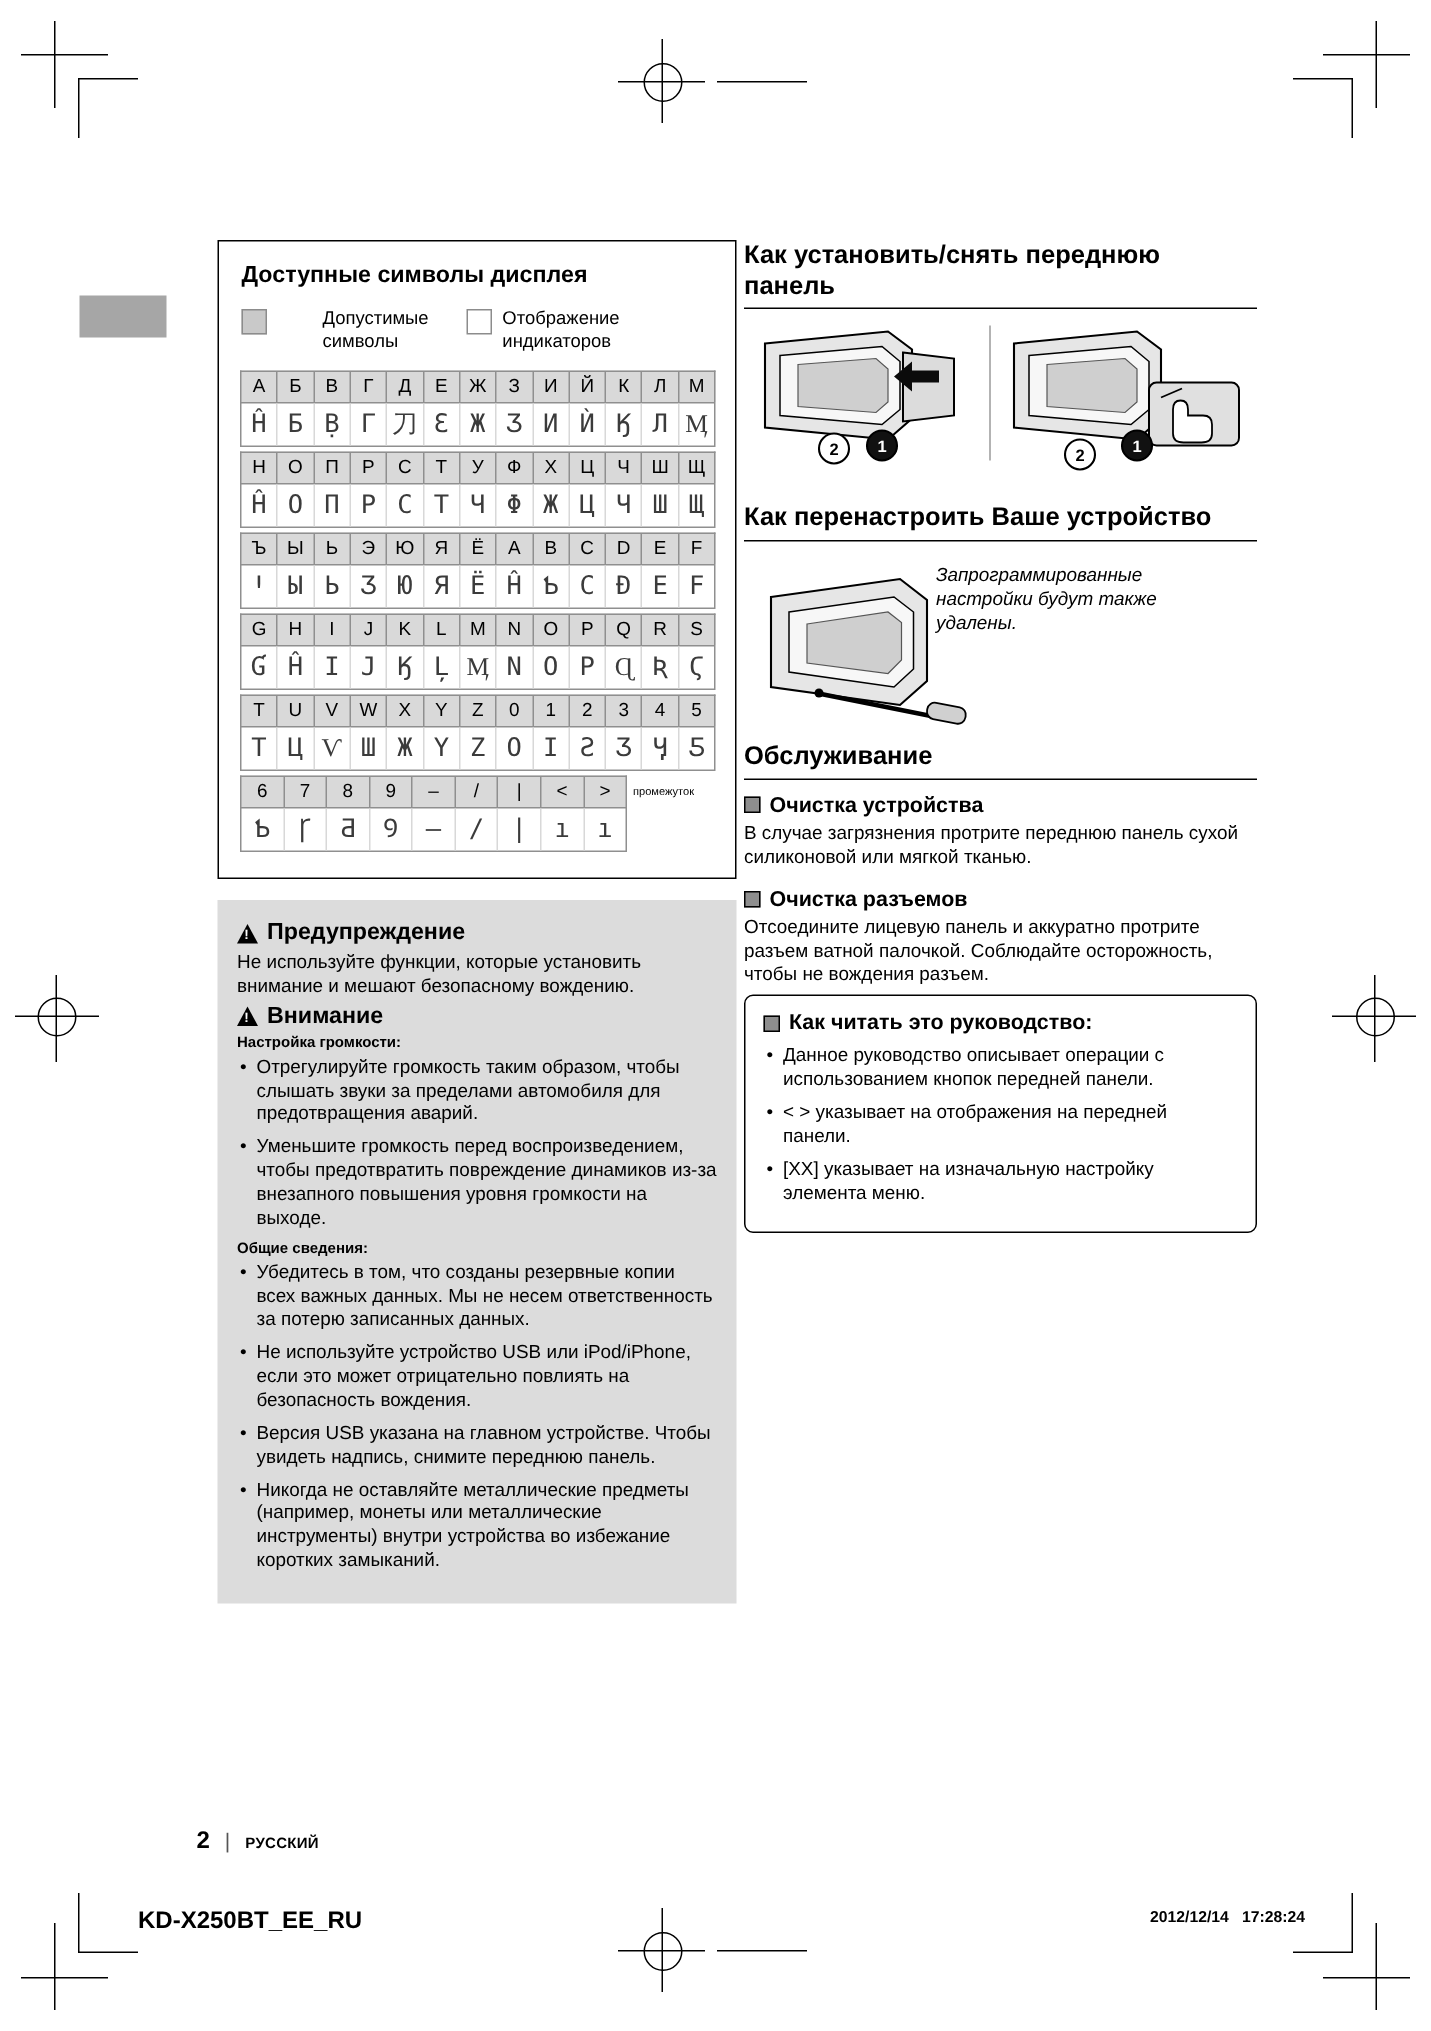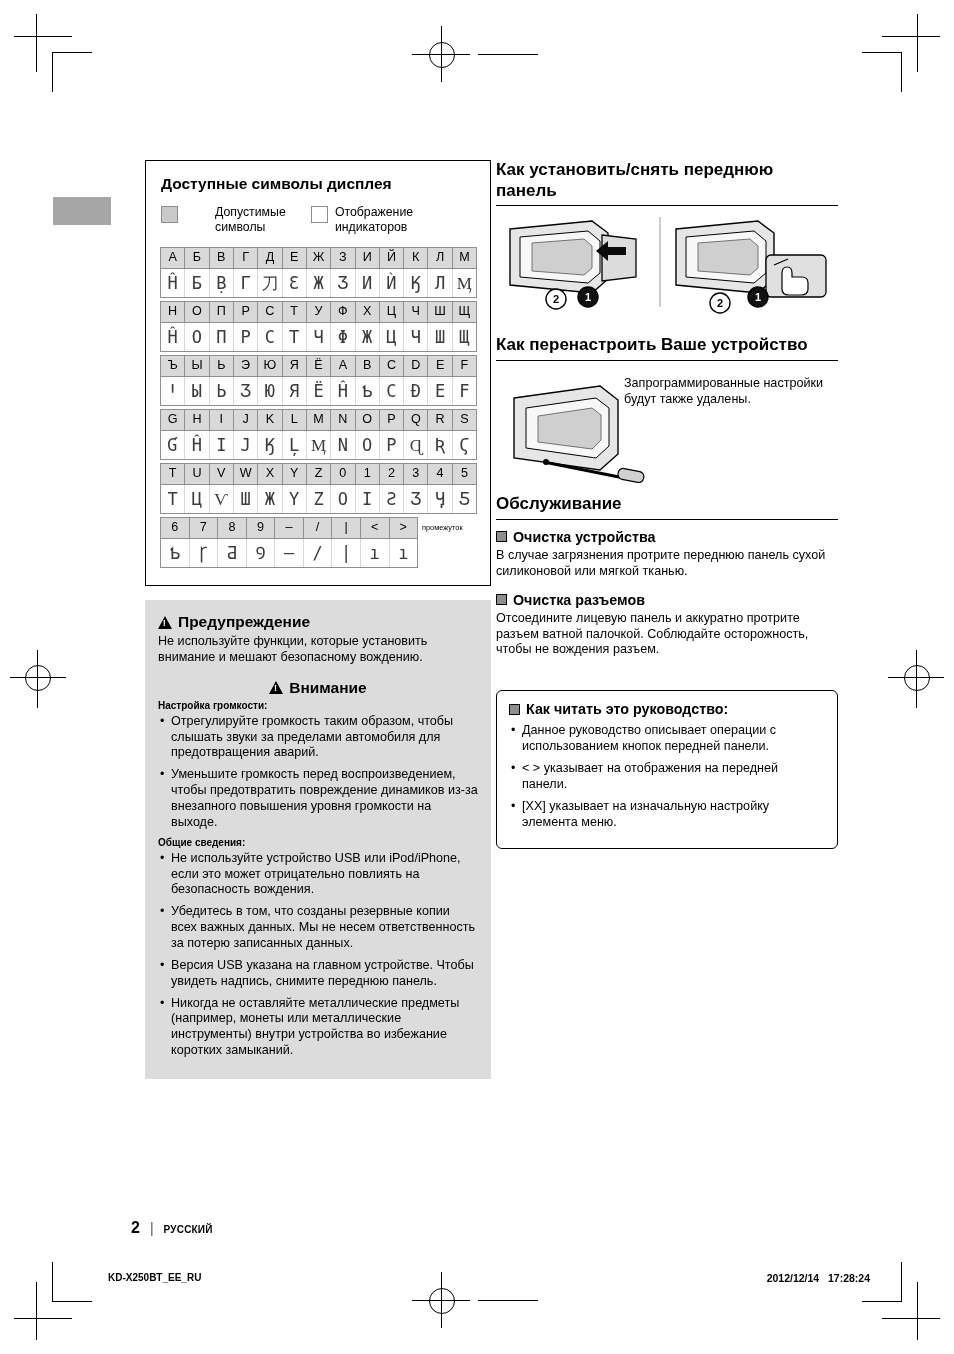--- a/index.html
+++ b/index.html
@@ -130,21 +130,21 @@
     margin-top: 14px;
   }
   .warn-head {
     font-size: 15.5px;
     font-weight: bold;
     margin: 2px 0 3px 0;
     display: flex;
     align-items: center;
     gap: 6px;
   }
-  .warn-head.second { margin-top: 13px; justify-content: center; }
+  .warn-head.second { margin-top: 3px; }
   .tri {
     display: inline-block;
     width: 0; height: 0;
     border-left: 7.5px solid transparent;
     border-right: 7.5px solid transparent;
     border-bottom: 13px solid #000;
     position: relative;
   }
   .tri::after {
     content: "!";
@@ -196,23 +196,22 @@
   }
   .footer .bar { font-size: 14px; color: #555; }
   .footer .lang {
     font-size: 10px;
     font-weight: bold;
     letter-spacing: 0.2px;
   }
   .file-code {
     position: absolute;
     left: 92px; top: 1272px;
-    font-size: 10px;
-    font-weight: bold;
-    margin-left: 16px;
+    font-size: 16px;
+    font-weight: bold;
   }
   .date-code {
     position: absolute;
     right: 84px; top: 1272px;
     font-size: 10.5px;
     font-weight: bold;
     white-space: pre;
   }
 
   
@@ -244,36 +243,37 @@
   }
 
   
   .illus { position: relative; margin: 6px 0 4px 0; }
 
   .note-box {
     border: 1px solid #000;
     border-radius: 6px;
     padding: 10px 12px 12px 12px;
     box-sizing: border-box;
-    margin-top: 32px;
+    margin-top: 5px;
   }
   .note-title {
     font-size: 14.3px;
     font-weight: bold;
     margin: 0 0 6px 0;
     display: flex;
     align-items: center;
     gap: 6px;
   }
   .reset-note {
     position: absolute;
     left: 128px; top: 6px;
     width: 200px;
     font-size: 12.6px;
     line-height: 1.26;
+    font-style: italic;
   }
 </style>
 </head>
 <body>
 
 <div>
 
   <div class="crop" style="left:36px; top:14px; width:1.2px; height:58px;"></div>
   <div class="crop" style="left:14px; top:36px; width:58px; height:1.2px;"></div>
   <div class="crop" style="left:52px; top:52px; width:1.2px; height:40px;"></div>
@@ -538,22 +538,22 @@
       <span class="tri"></span>
       <span>Внимание</span>
     </div>
     <div class="sub-head" style="margin-top:1px;">Настройка громкости:</div>
     <ul class="bullets">
       <li>Отрегулируйте громкость таким образом, чтобы слышать звуки за пределами автомобиля для предотвращения аварий.</li>
       <li>Уменьшите громкость перед воспроизведением, чтобы предотвратить повреждение динамиков из-за внезапного повышения уровня громкости на выходе.</li>
     </ul>
     <div class="sub-head">Общие сведения:</div>
     <ul class="bullets">
+      <li>Убедитесь в том, что созданы резервные копии всех важных данных. Мы не несем ответственность за потерю записанных данных.</li>
       <li>Не используйте устройство USB или iPod/iPhone, если это может отрицательно повлиять на безопасность вождения.</li>
-      <li>Убедитесь в том, что созданы резервные копии всех важных данных. Мы не несем ответственность за потерю записанных данных.</li>
       <li>Версия USB указана на главном устройстве. Чтобы увидеть надпись, снимите переднюю панель.</li>
       <li>Никогда не оставляйте металлические предметы (например, монеты или металлические инструменты) внутри устройства во избежание коротких замыканий.</li>
     </ul>
   </div>
 </div>
 
 <div class="col-right">
 
   <div>
     <div class="sec-title">Как установить/снять переднюю панель</div>

